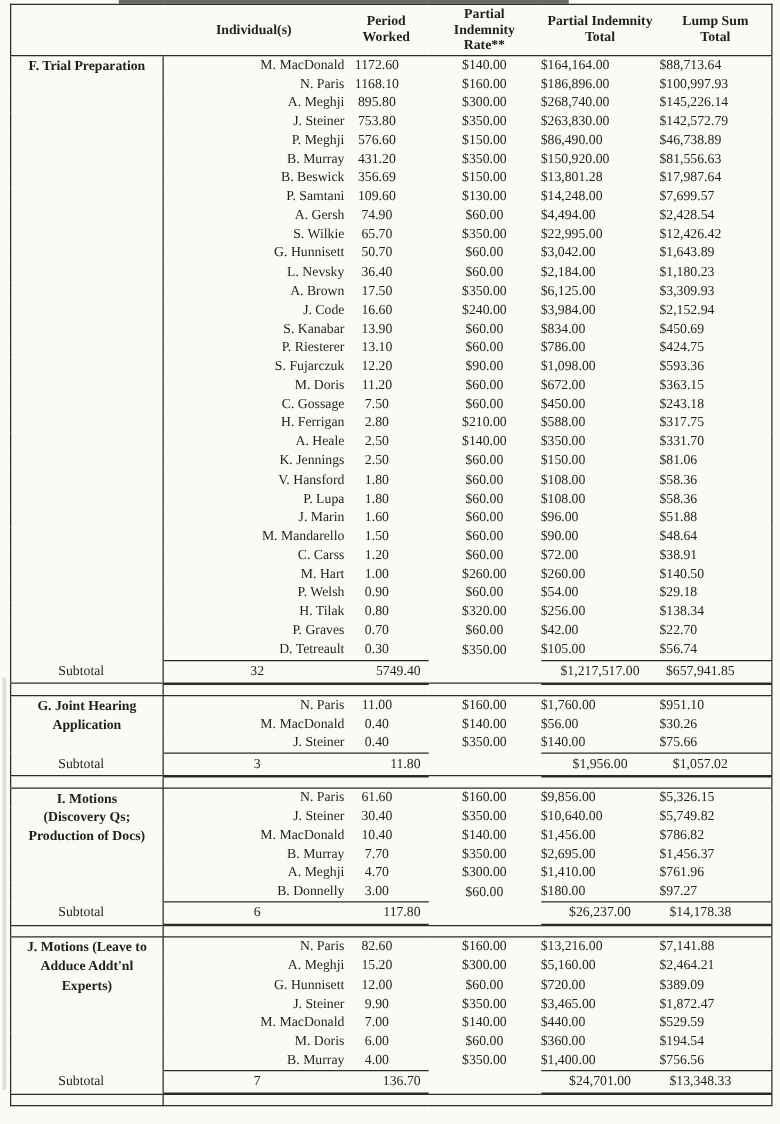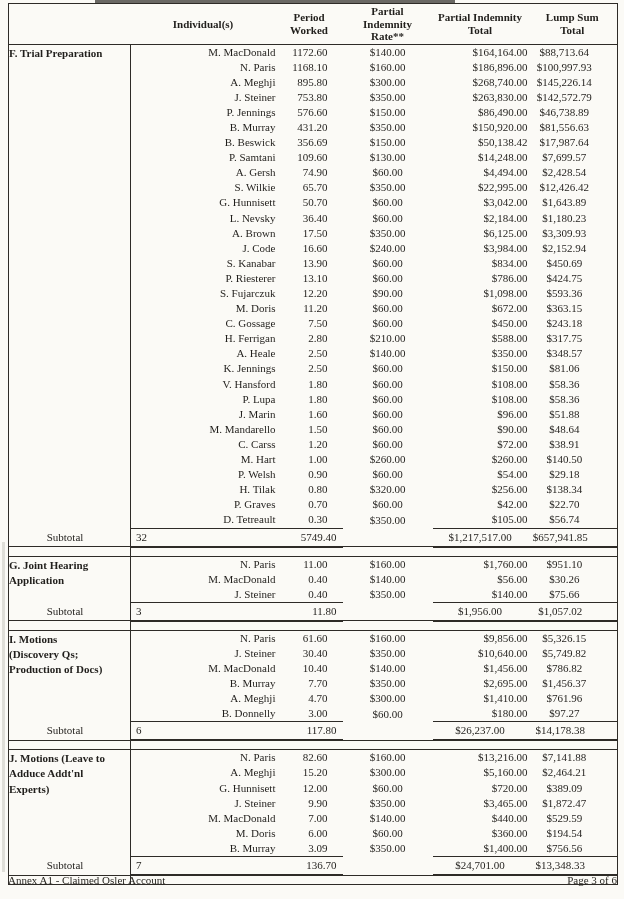--- a/index.html
+++ b/index.html
@@ -34,37 +34,37 @@
     padding:1px 2px;
   }
   thead th.h-rate{padding:1px 10px;}
   thead th.h-lump{padding:1px 18px;}
   td{
     font-size:11px;line-height:15.1px;height:15.1px;
     padding:0;white-space:nowrap;overflow:hidden;
     vertical-align:middle;
   }
   .section-cell{
-    vertical-align:top;text-align:left;font-weight:bold;
+    vertical-align:top;text-align:center;font-weight:bold;
     border-right:1.2px solid #2e2b27;
     padding-top:1px;white-space:normal;
   }
   .section-cell div{line-height:15.1px;}
   .c-individual{text-align:right;padding-left:6px;}
-  .c-period{text-align:right;padding-right:15px;}
+  .c-period{text-align:center;padding-right:15px;}
   .c-rate{text-align:center;}
-  .c-total{text-align:right;}
-  .c-lump{text-align:center;padding-right:16px;}
+  .c-total{text-align:left;}
+  .c-lump{text-align:left;padding-right:16px;}
   .subtotal-row td{height:17px;line-height:17px;}
   .sub-label{
     text-align:center;padding-right:9px;
     border-right:1.2px solid #2e2b27;
   }
   .sub-count{
-    text-align:left;padding-left:5px;
+    text-align:center;padding-left:5px;
     border-top:1.3px solid #2e2b27;border-bottom:2.2px solid #2e2b27;
   }
   .sub-period{
     text-align:right;padding-right:6px;
     border-top:1.3px solid #2e2b27;border-bottom:2.2px solid #2e2b27;
   }
   .sub-rate{}
   .sub-total,.sub-lump{
     text-align:center;
     border-top:1.3px solid #2e2b27;border-bottom:2.2px solid #2e2b27;
@@ -133,38 +133,38 @@
           <td class="c-lump">$145,226.14</td>
         </tr>
         <tr class="fee-row">
           <td class="c-individual">J. Steiner</td>
           <td class="c-period">753.80</td>
           <td class="c-rate">$350.00</td>
           <td class="c-total">$263,830.00</td>
           <td class="c-lump">$142,572.79</td>
         </tr>
         <tr class="fee-row">
-          <td class="c-individual">P. Jennings</td>
+          <td class="c-individual">P. Meghji</td>
           <td class="c-period">576.60</td>
           <td class="c-rate">$150.00</td>
           <td class="c-total">$86,490.00</td>
           <td class="c-lump">$46,738.89</td>
         </tr>
         <tr class="fee-row">
           <td class="c-individual">B. Murray</td>
           <td class="c-period">431.20</td>
           <td class="c-rate">$350.00</td>
           <td class="c-total">$150,920.00</td>
           <td class="c-lump">$81,556.63</td>
         </tr>
         <tr class="fee-row">
           <td class="c-individual">B. Beswick</td>
           <td class="c-period">356.69</td>
           <td class="c-rate">$150.00</td>
-          <td class="c-total">$50,138.42</td>
+          <td class="c-total">$13,801.28</td>
           <td class="c-lump">$17,987.64</td>
         </tr>
         <tr class="fee-row">
           <td class="c-individual">P. Samtani</td>
           <td class="c-period">109.60</td>
           <td class="c-rate">$130.00</td>
           <td class="c-total">$14,248.00</td>
           <td class="c-lump">$7,699.57</td>
         </tr>
         <tr class="fee-row">
@@ -249,21 +249,21 @@
           <td class="c-period">2.80</td>
           <td class="c-rate">$210.00</td>
           <td class="c-total">$588.00</td>
           <td class="c-lump">$317.75</td>
         </tr>
         <tr class="fee-row">
           <td class="c-individual">A. Heale</td>
           <td class="c-period">2.50</td>
           <td class="c-rate">$140.00</td>
           <td class="c-total">$350.00</td>
-          <td class="c-lump">$348.57</td>
+          <td class="c-lump">$331.70</td>
         </tr>
         <tr class="fee-row">
           <td class="c-individual">K. Jennings</td>
           <td class="c-period">2.50</td>
           <td class="c-rate">$60.00</td>
           <td class="c-total">$150.00</td>
           <td class="c-lump">$81.06</td>
         </tr>
         <tr class="fee-row">
           <td class="c-individual">V. Hansford</td>
@@ -497,21 +497,21 @@
         </tr>
         <tr class="fee-row">
           <td class="c-individual">M. Doris</td>
           <td class="c-period">6.00</td>
           <td class="c-rate">$60.00</td>
           <td class="c-total">$360.00</td>
           <td class="c-lump">$194.54</td>
         </tr>
         <tr class="fee-row">
           <td class="c-individual">B. Murray</td>
-          <td class="c-period">3.09</td>
+          <td class="c-period">4.00</td>
           <td class="c-rate">$350.00</td>
           <td class="c-total">$1,400.00</td>
           <td class="c-lump">$756.56</td>
         </tr>
         <tr class="subtotal-row">
           <td class="sub-label">Subtotal</td>
           <td class="sub-count">7</td>
           <td class="sub-period">136.70</td>
           <td class="sub-rate"></td>
           <td class="sub-total">$24,701.00</td>
@@ -521,17 +521,13 @@
           <td class="spacer-left"></td>
           <td></td>
           <td></td>
           <td></td>
           <td></td>
           <td></td>
         </tr>
       </tbody>
   </table>
 
-  <div class="footer">
-    <span>Annex A1 - Claimed Osler Account</span>
-    <span>Page 3 of 6</span>
-  </div>
 </div>
 
 </body></html>

